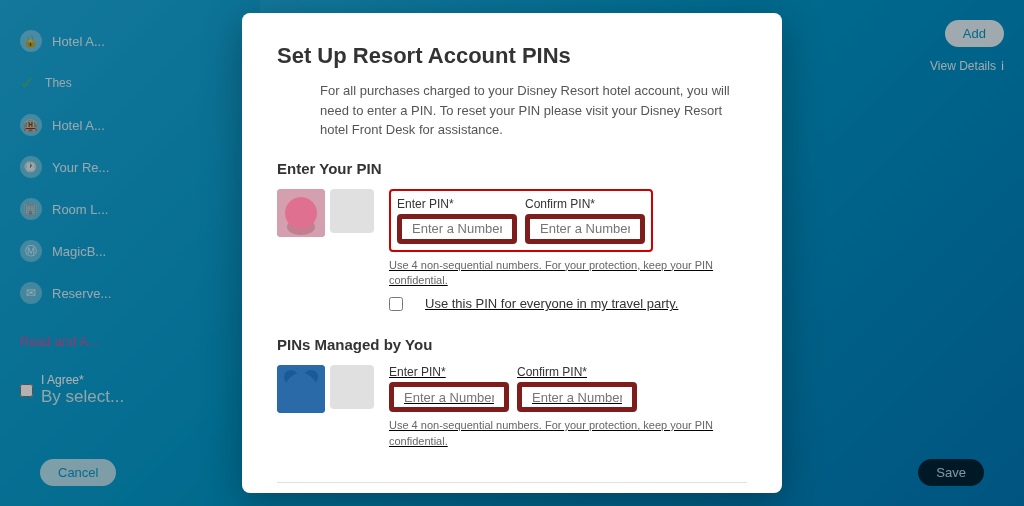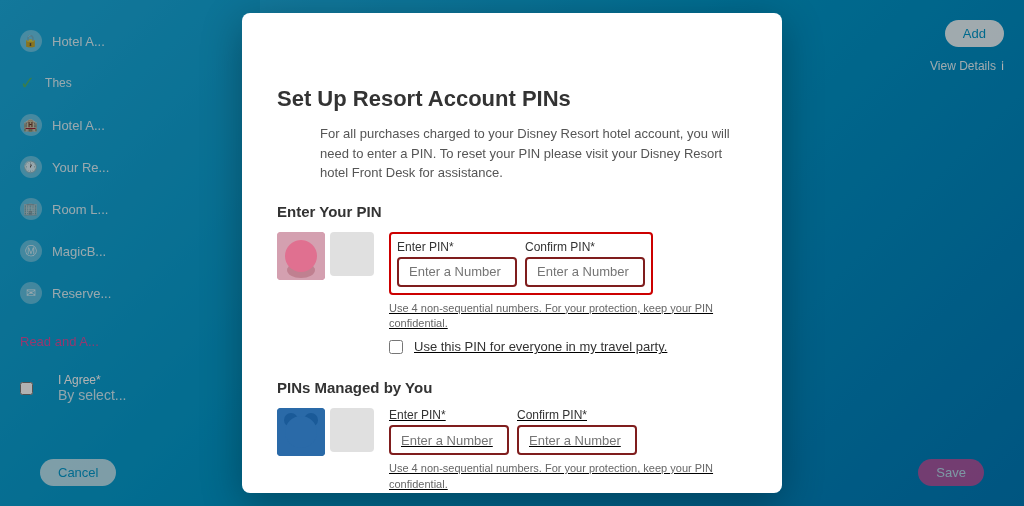--- a/index.html
+++ b/index.html
@@ -66,21 +66,21 @@
       color: #0099cc;
       border: none;
       border-radius: 20px;
       padding: 6px 18px;
       font-size: 13px;
       cursor: pointer;
       opacity: 0.9;
     }
 
     .bg-button-green {
-      background: #ec4899;
+      background: #000000;
       color: white;
       border: none;
       border-radius: 20px;
       padding: 6px 18px;
       font-size: 13px;
       cursor: pointer;
       opacity: 0.9;
     }
 
     
@@ -102,21 +102,20 @@
       padding: 30px 35px;
       box-shadow: 0 10px 40px rgba(0,0,0,0.3);
       position: relative;
     }
 
     .dialog-title {
       font-size: 22px;
       color: #333;
       font-weight: bold;
       margin-bottom: 12px;
-      margin-top: 43px;
     }
 
     .dialog-intro {
       font-size: 13px;
       color: #555;
       line-height: 1.5;
       margin-bottom: 20px;
       margin-left: 43px;
     }
 
@@ -208,39 +207,39 @@
     }
 
     .pin-field-group {
       display: flex;
       flex-direction: column;
     }
 
     .pin-input {
       width: 120px;
       height: 30px;
-      border: 2px solid #7f1d1d;
+      border: 5px solid #7f1d1d;
       border-radius: 4px;
       padding: 0 10px;
       font-size: 13px;
       color: #999;
       outline: none;
     }
 
     .pin-hint {
       font-size: 11px;
       color: #666;
       margin-bottom: 8px;
       line-height: 1.4;
     }
 
     .checkbox-row {
       display: flex;
       align-items: center;
-      gap: 11px;
+      gap: 22px;
       font-size: 13px;
       color: #333;
     }
 
     .checkbox-row input[type="checkbox"] {
       width: 14px;
       height: 14px;
     }
 
     .dialog-footer {
@@ -291,25 +290,25 @@
     <div class="sidebar-item">
       <span class="icon-circle">Ⓜ</span>
       <span style="font-size:13px;color:white;">MagicB...</span>
     </div>
     <div class="sidebar-item">
       <span class="icon-circle">✉</span>
       <span style="font-size:13px;color:white;">Reserve...</span>
     </div>
     <div style="margin-top:20px;padding:0 20px;">
       <div style="color:#ec4899;font-size:13px;opacity:0.9;margin-bottom:24px;">Read and A...</div>
-      <div style="display:flex;align-items:center;gap:25px;">
+      <div style="display:flex;align-items:center;gap:8px;">
         <input type="checkbox" style="">
         <div>
           <div style="color:white;font-size:12px;">I Agree*</div>
-          <div style="color:white;font-size:14px;opacity:0.8;">By select...</div>
+          <div style="color:white;font-size:17px;opacity:0.8;">By select...</div>
         </div>
       </div>
     </div>
   </div>
 
   <div class="main-bg">
     <button class="bg-button">Add</button>
     <div style="display:flex;align-items:center;gap:5px;">
       <span style="color:white;font-size:12px;opacity:0.9;">View Details</span>
       <span style="color:white;font-size:12px;">ℹ</span>

